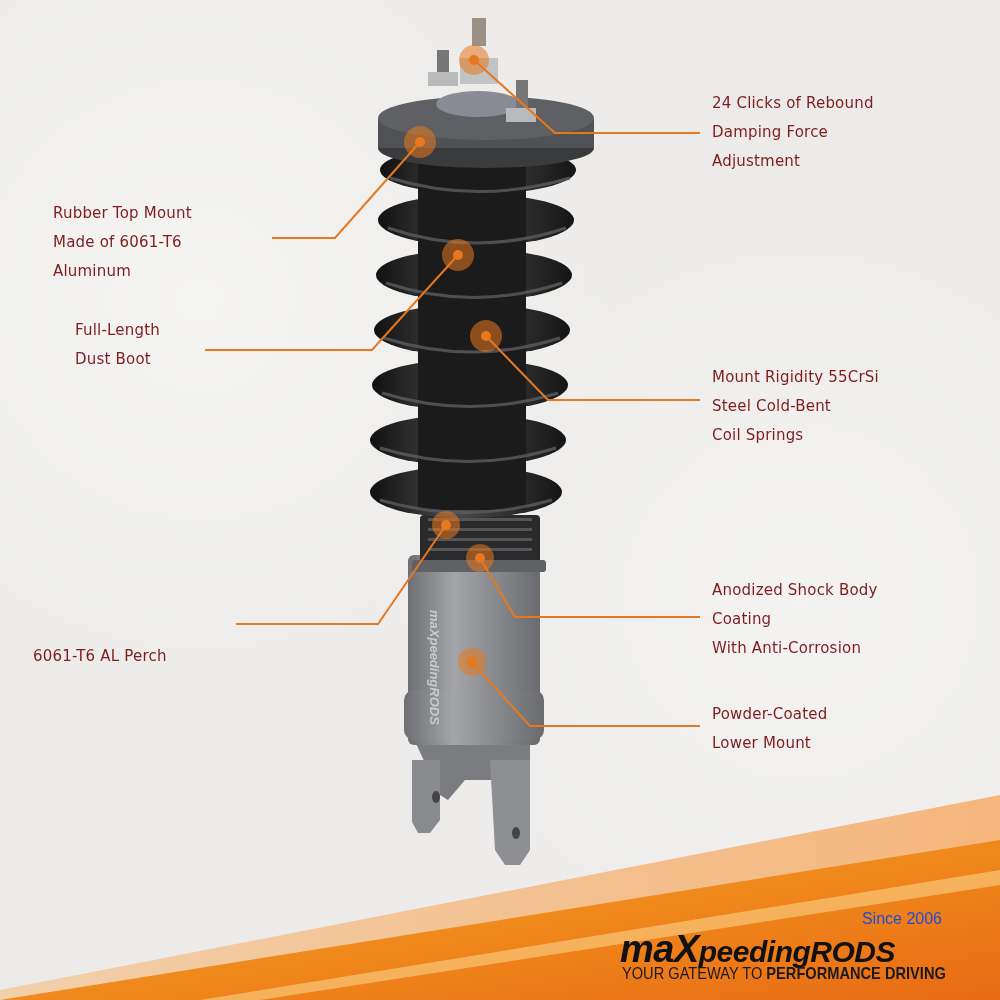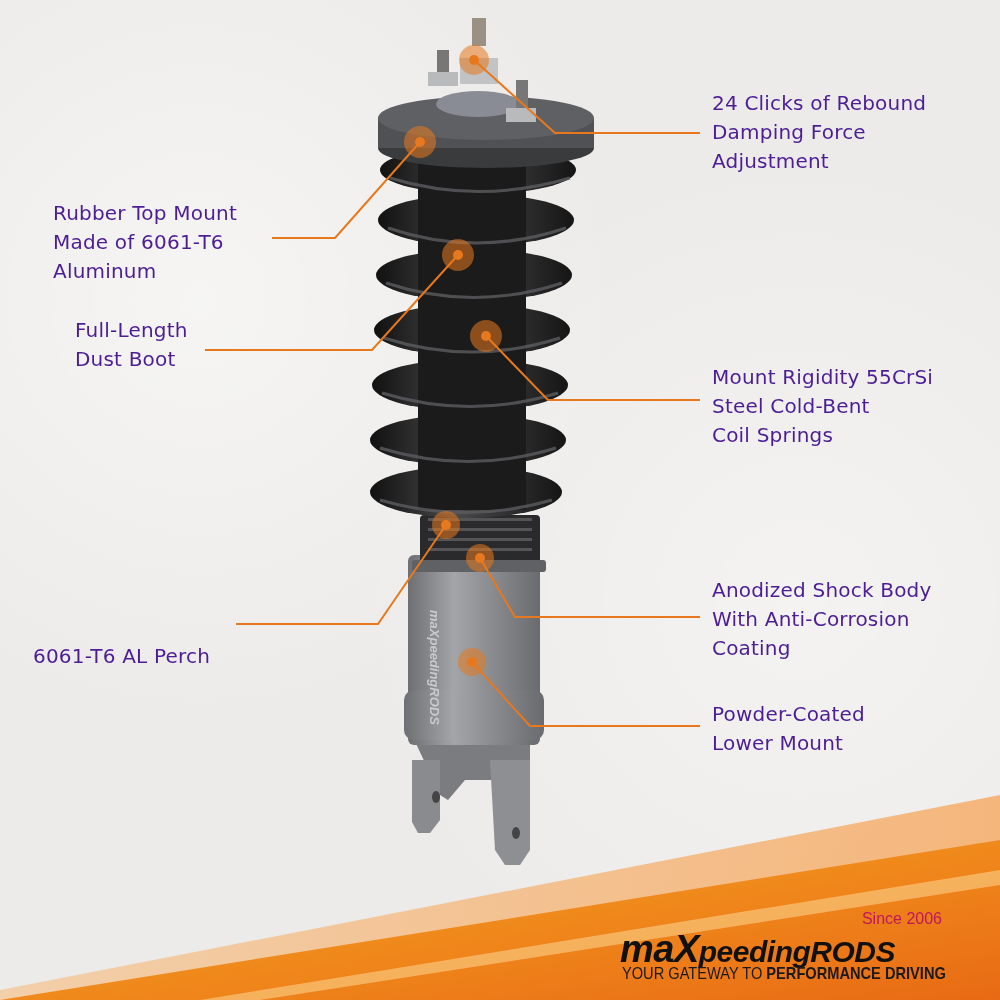--- a/index.html
+++ b/index.html
@@ -3,24 +3,24 @@
 <meta charset="utf-8">
 <style>
   html, body { margin:0; padding:0; }
   body { width:1000px; height:1000px; overflow:hidden; position:relative;
     background:#eeeeec; font-family:"DejaVu Sans", sans-serif; }
   .bg-texture { position:absolute; inset:0;
     background:
       radial-gradient(circle at 20% 30%, rgba(255,255,255,0.5), transparent 40%),
       radial-gradient(circle at 80% 60%, rgba(255,255,255,0.4), transparent 45%),
       #ecebe9; }
-  .label { position:absolute; color:#4c1d95; font-size:20px; line-height:29px; letter-spacing:0.2px; }
+  .label { position:absolute; color:#7f1d1d; font-size:15px; line-height:29px; letter-spacing:0.2px; }
   svg.overlay { position:absolute; left:0; top:0; }
   .brand { position:absolute; left:620px; top:910px; width:330px; }
-  .brand .since { position:absolute; right:8px; top:0; font-family:"Liberation Sans", sans-serif; font-size:16px; color:#be185d; }
+  .brand .since { position:absolute; right:8px; top:0; font-family:"Liberation Sans", sans-serif; font-size:16px; color:#1d4ed8; }
   .brand .logo { position:absolute; left:0; top:18px; font-family:"Liberation Sans", sans-serif; font-weight:bold; font-style:italic; font-size:30px; color:#111; letter-spacing:-0.5px; }
   .brand .logo .x { font-size:38px; }
   .brand .tag { position:absolute; left:2px; top:54px; font-family:"Liberation Sans", sans-serif; font-size:17px; color:#1a1a1a; white-space:nowrap; transform:scaleX(0.86); transform-origin:left; }
   .brand .tag b { font-weight:bold; }
 </style>
 </head>
 <body>
 
 <div class="bg-texture"></div>
 
@@ -144,22 +144,22 @@
 <div class="label" style="left:712px;top:363px;">
   <div>Mount Rigidity 55CrSi</div>
   <div>Steel Cold-Bent</div>
   <div>Coil Springs</div>
 </div>
 <div class="label" style="left:33px;top:642px;">
   <div>6061-T6 AL Perch</div>
 </div>
 <div class="label" style="left:712px;top:576px;">
   <div>Anodized Shock Body</div>
+  <div>Coating</div>
   <div>With Anti-Corrosion</div>
-  <div>Coating</div>
 </div>
 <div class="label" style="left:712px;top:700px;">
   <div>Powder-Coated</div>
   <div>Lower Mount</div>
 </div>
 
 <div class="brand">
   <div class="since">Since 2006</div>
   <div class="logo">
     <span class="x">maX</span><span>peedingRODS</span>

